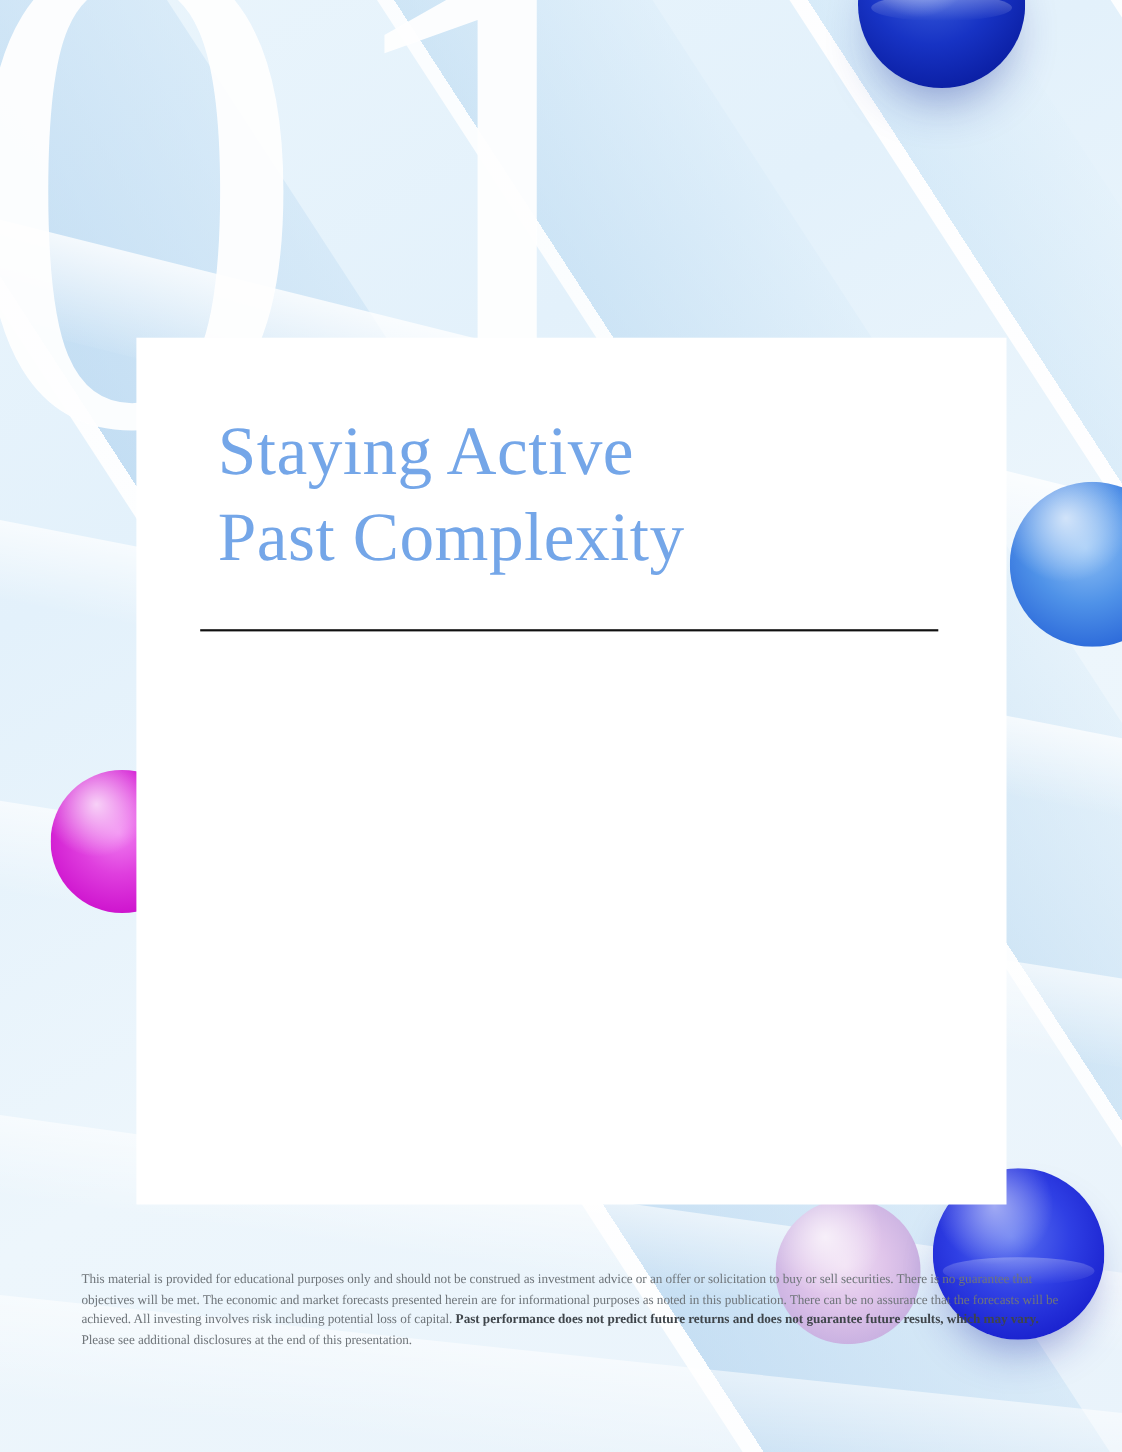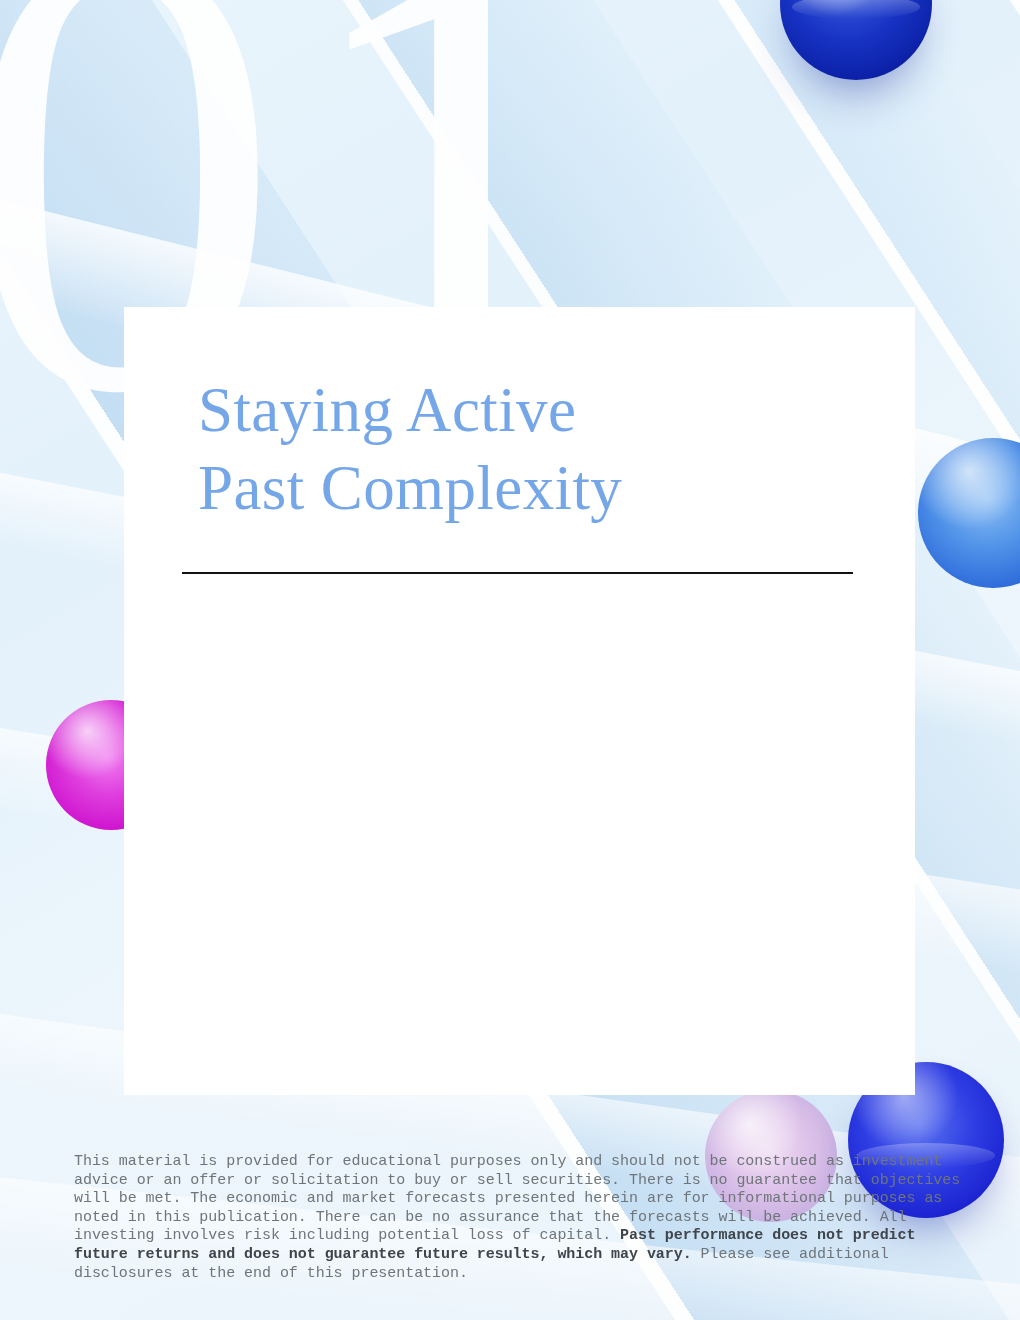--- a/index.html
+++ b/index.html
@@ -223,22 +223,22 @@
     letter-spacing: -0.15px;
   }
 
   
   .disclaimer {
     position: absolute;
     left: 74px;
     top: 1153px;
     width: 890px;
     z-index: 6;
-    font-family: Liberation Mono, monospace;
-    font-size: 15px;
+    font-family: Liberation Serif, serif;
+    font-size: 12px;
     line-height: 18.6px;
     color: #6f757a;
     letter-spacing: -0.05px;
   }
   .disclaimer strong {
     color: #3f454a;
     font-weight: 700;
   }
 </style>
 </head>

